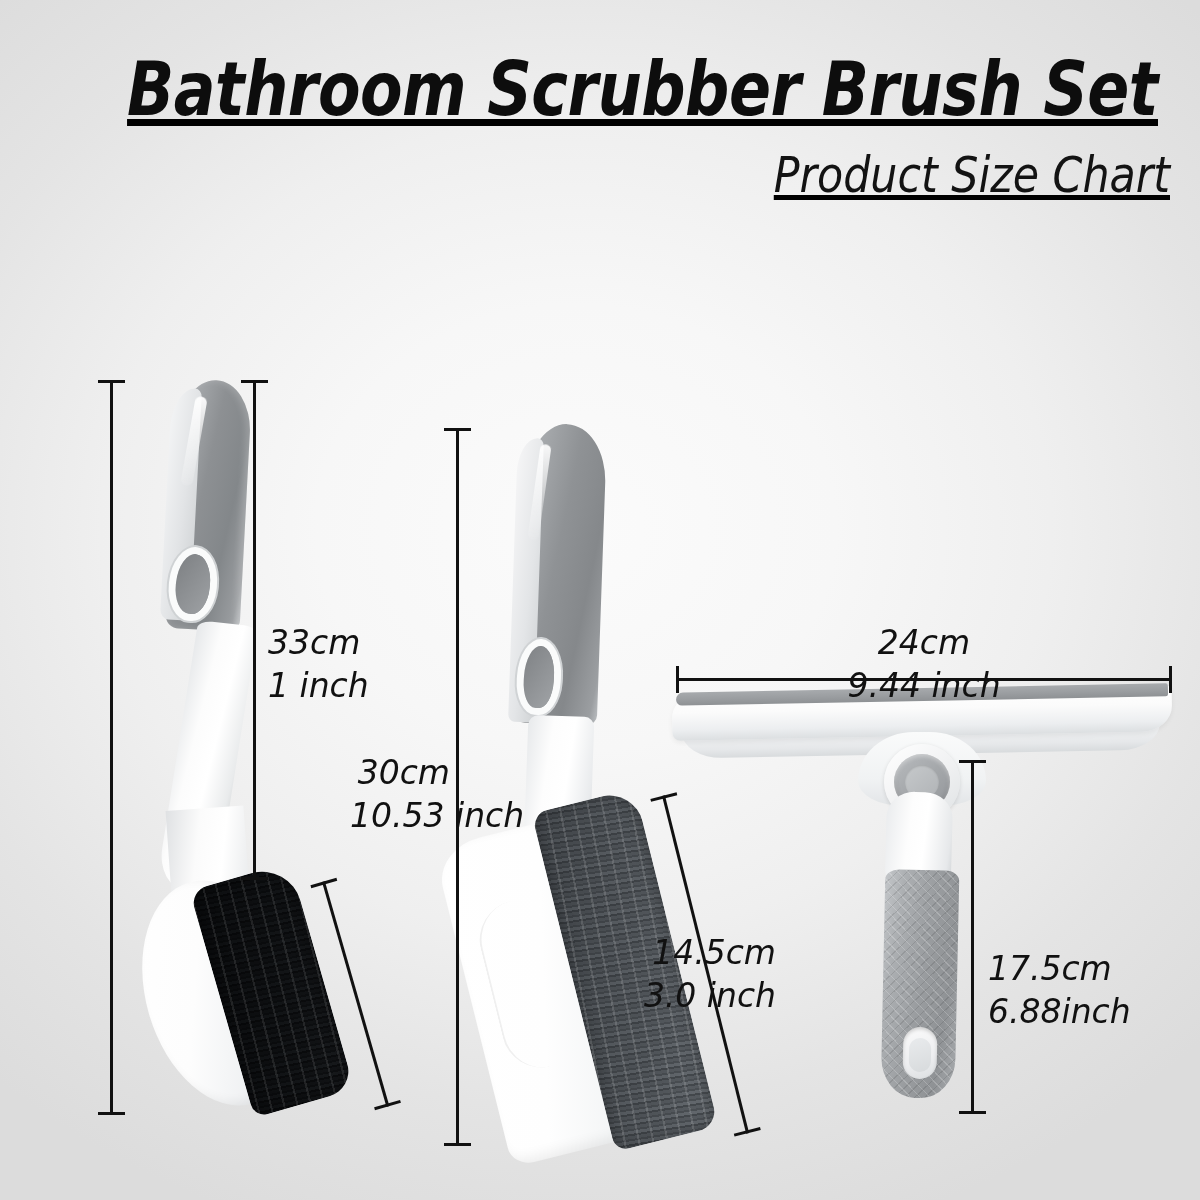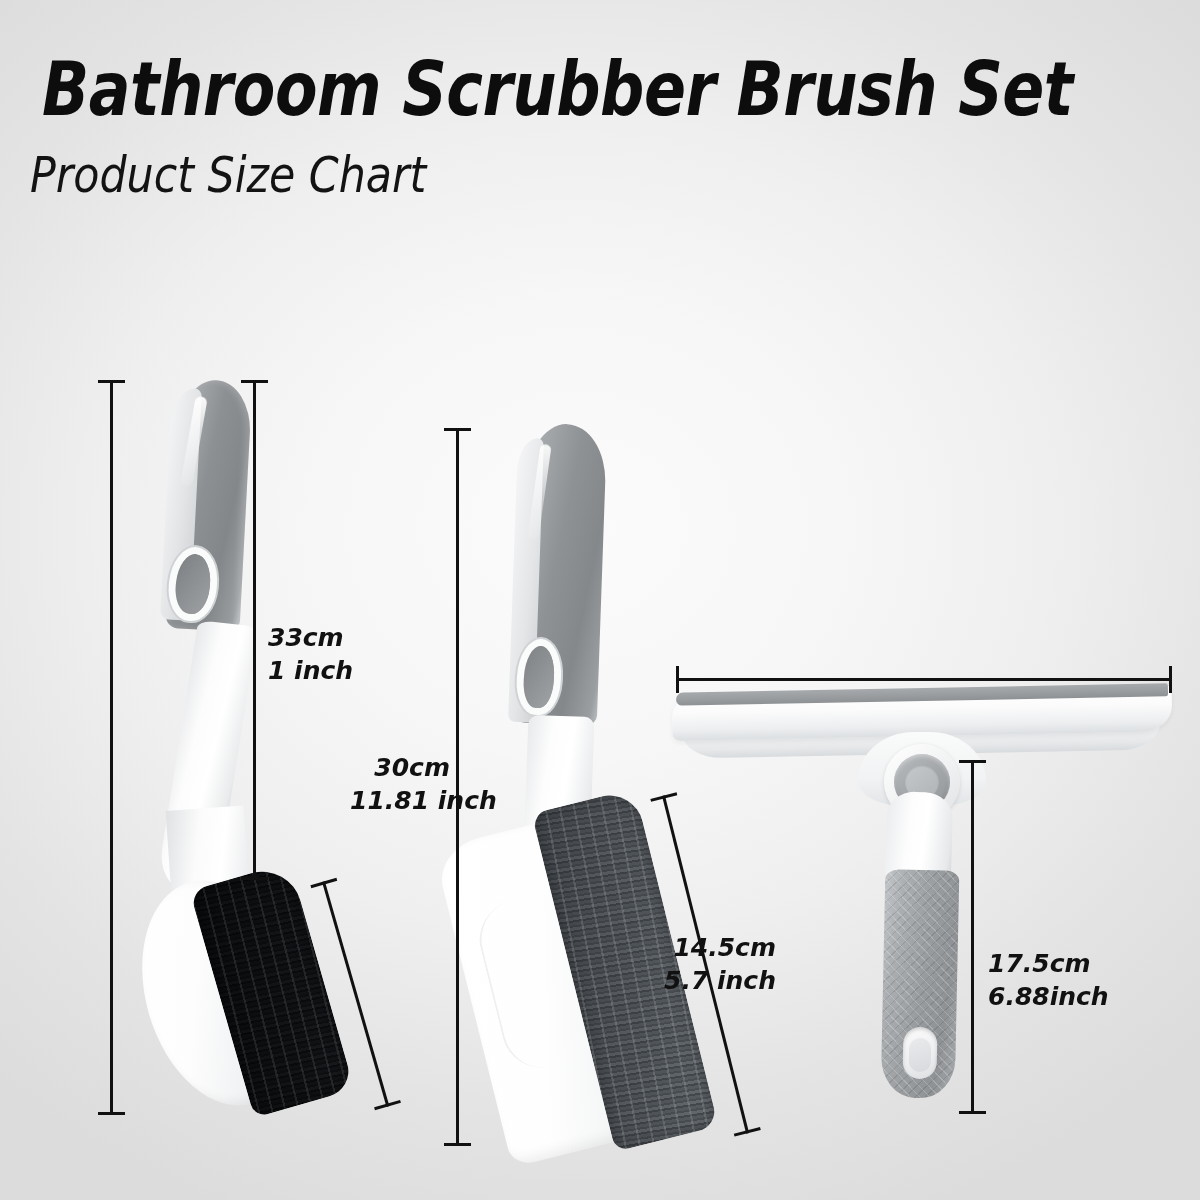--- a/index.html
+++ b/index.html
@@ -13,21 +13,21 @@
   #page{
     position:relative;
     width:1200px; height:1200px;
     background:
       radial-gradient(ellipse 72% 62% at 48% 44%, #fbfbfb 0%, #f7f7f7 30%, #efefef 55%, #e4e4e4 78%, #dcdcdc 100%);
   }
 
   
   .title-block{
     position:absolute; top:52px; left:0; width:1200px;
-    text-align:left; pointer-events:none;
+    text-align:right; pointer-events:none;text-decoration:underline;
   }
   .main-title{
     font-family:"DejaVu Sans Condensed","Liberation Sans Narrow","Liberation Sans",sans-serif;
     font-weight:700; font-style:italic;
     font-size:74px; line-height:1.0;
     letter-spacing:-0.5px;
     color:#0d0d0d;
     transform:scaleX(0.93);
     white-space:nowrap;
   }
@@ -38,22 +38,22 @@
     color:#131313;
     margin-top:24px;
     transform:scaleX(0.95);
     white-space:nowrap;
   }
 
   
   .dim-label{
     position:absolute;
     font-family:"DejaVu Sans","Liberation Sans",sans-serif;
-    font-style:italic; font-weight:700;
-    font-size:25px; line-height:1.30;
+    font-style:italic; font-weight:400;
+    font-size:33px; line-height:1.30;
     color:#111;
     white-space:nowrap;
     text-align:center;
   }
 
   
   .dim-v{ position:absolute; width:3px; background:#111; }
   .dim-v::before,.dim-v::after{
     content:""; position:absolute; left:-12px;
     width:27px; height:3px; background:#111;
@@ -357,48 +357,52 @@
     <div class="p2-head"></div>
     <div class="p2-head-groove"></div>
     <div class="p2-bristles">
       <div class="p2-bristle-rows"></div>
     </div>
   </div>
 
   <div class="dim-v" style="left:456px; top:428px; height:718px;"></div>
   <div class="dim-label" style="left:350px; top:752px; width:100px; text-align:right;">
     <div>30cm</div>
-    <div>11.81 inch</div>
+    <div>10.53 inch</div>
   </div>
 
   <div class="dim-d" style="left:662px; top:796px; transform:rotate(-14deg);">
     <div class="bar" style="height:348px;"></div>
   </div>
   <div class="dim-label" style="left:636px; top:932px; width:140px; text-align:right;">
     <div>14.5cm</div>
-    <div>5.7 inch</div>
+    <div>3.0 inch</div>
   </div>
 
   <div class="product" id="prod3">
     <div class="p3-blade-skirt"></div>
     <div class="p3-blade"></div>
     <div class="p3-rubber"></div>
     <div class="p3-yoke"></div>
     <div class="p3-pivot"></div>
     <div class="p3-pivot-inner"></div>
     <div class="p3-pivot-dot"></div>
     <div class="p3-stem"></div>
     <div class="p3-handle">
       <div class="p3-handle-tex"></div>
     </div>
     <div class="p3-hang"></div>
     <div class="p3-hang-inner"></div>
   </div>
 
   <div class="dim-h" style="left:676px; top:678px; width:496px;"></div>
+  <div class="dim-label" style="left:824px; top:622px; width:200px;">
+    <div>24cm</div>
+    <div>9.44 inch</div>
+  </div>
 
   <div class="dim-v" style="left:971px; top:760px; height:354px;"></div>
   <div class="dim-label" style="left:988px; top:948px; width:150px; text-align:left;">
     <div>17.5cm</div>
     <div>6.88inch</div>
   </div>
 
 </div>
 
 </body></html>

